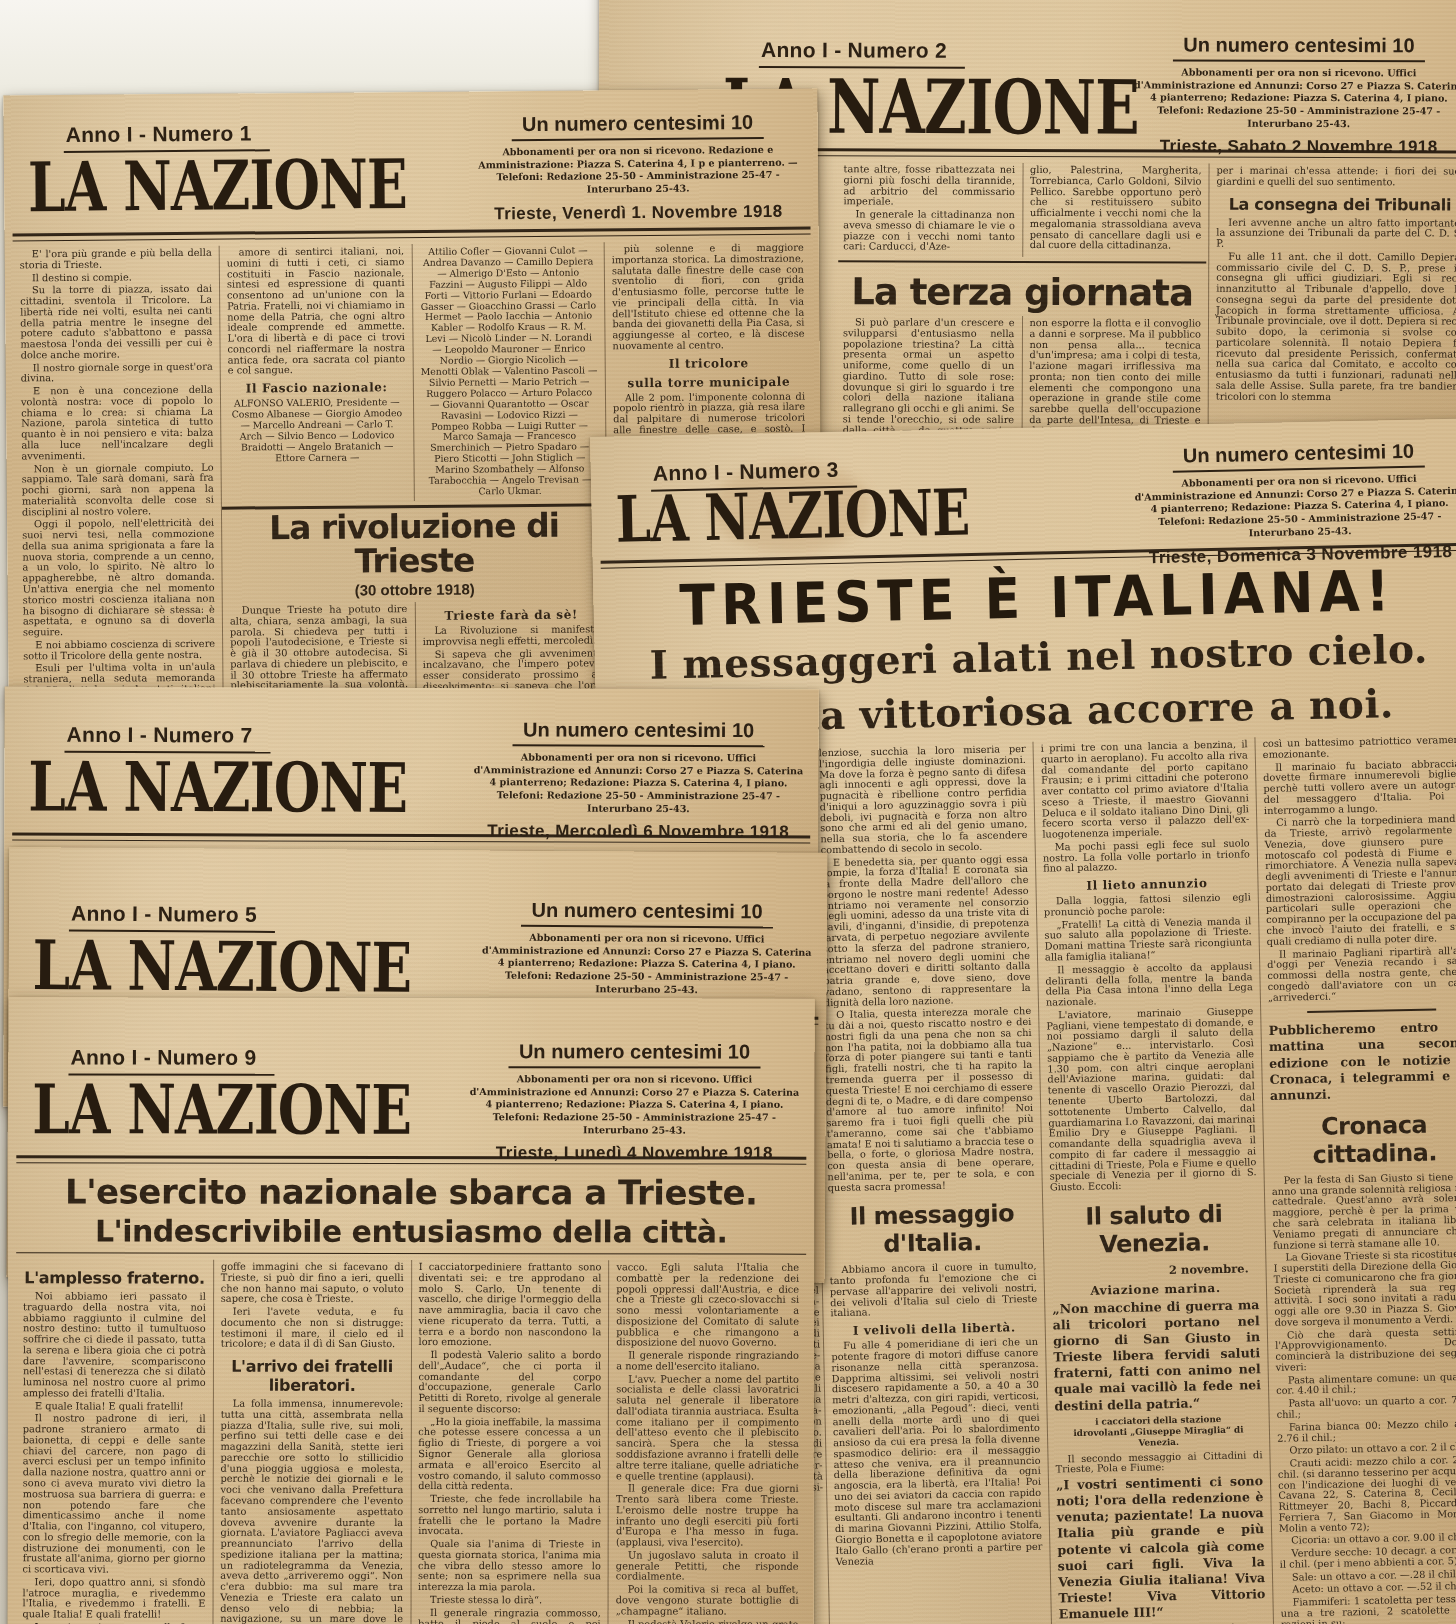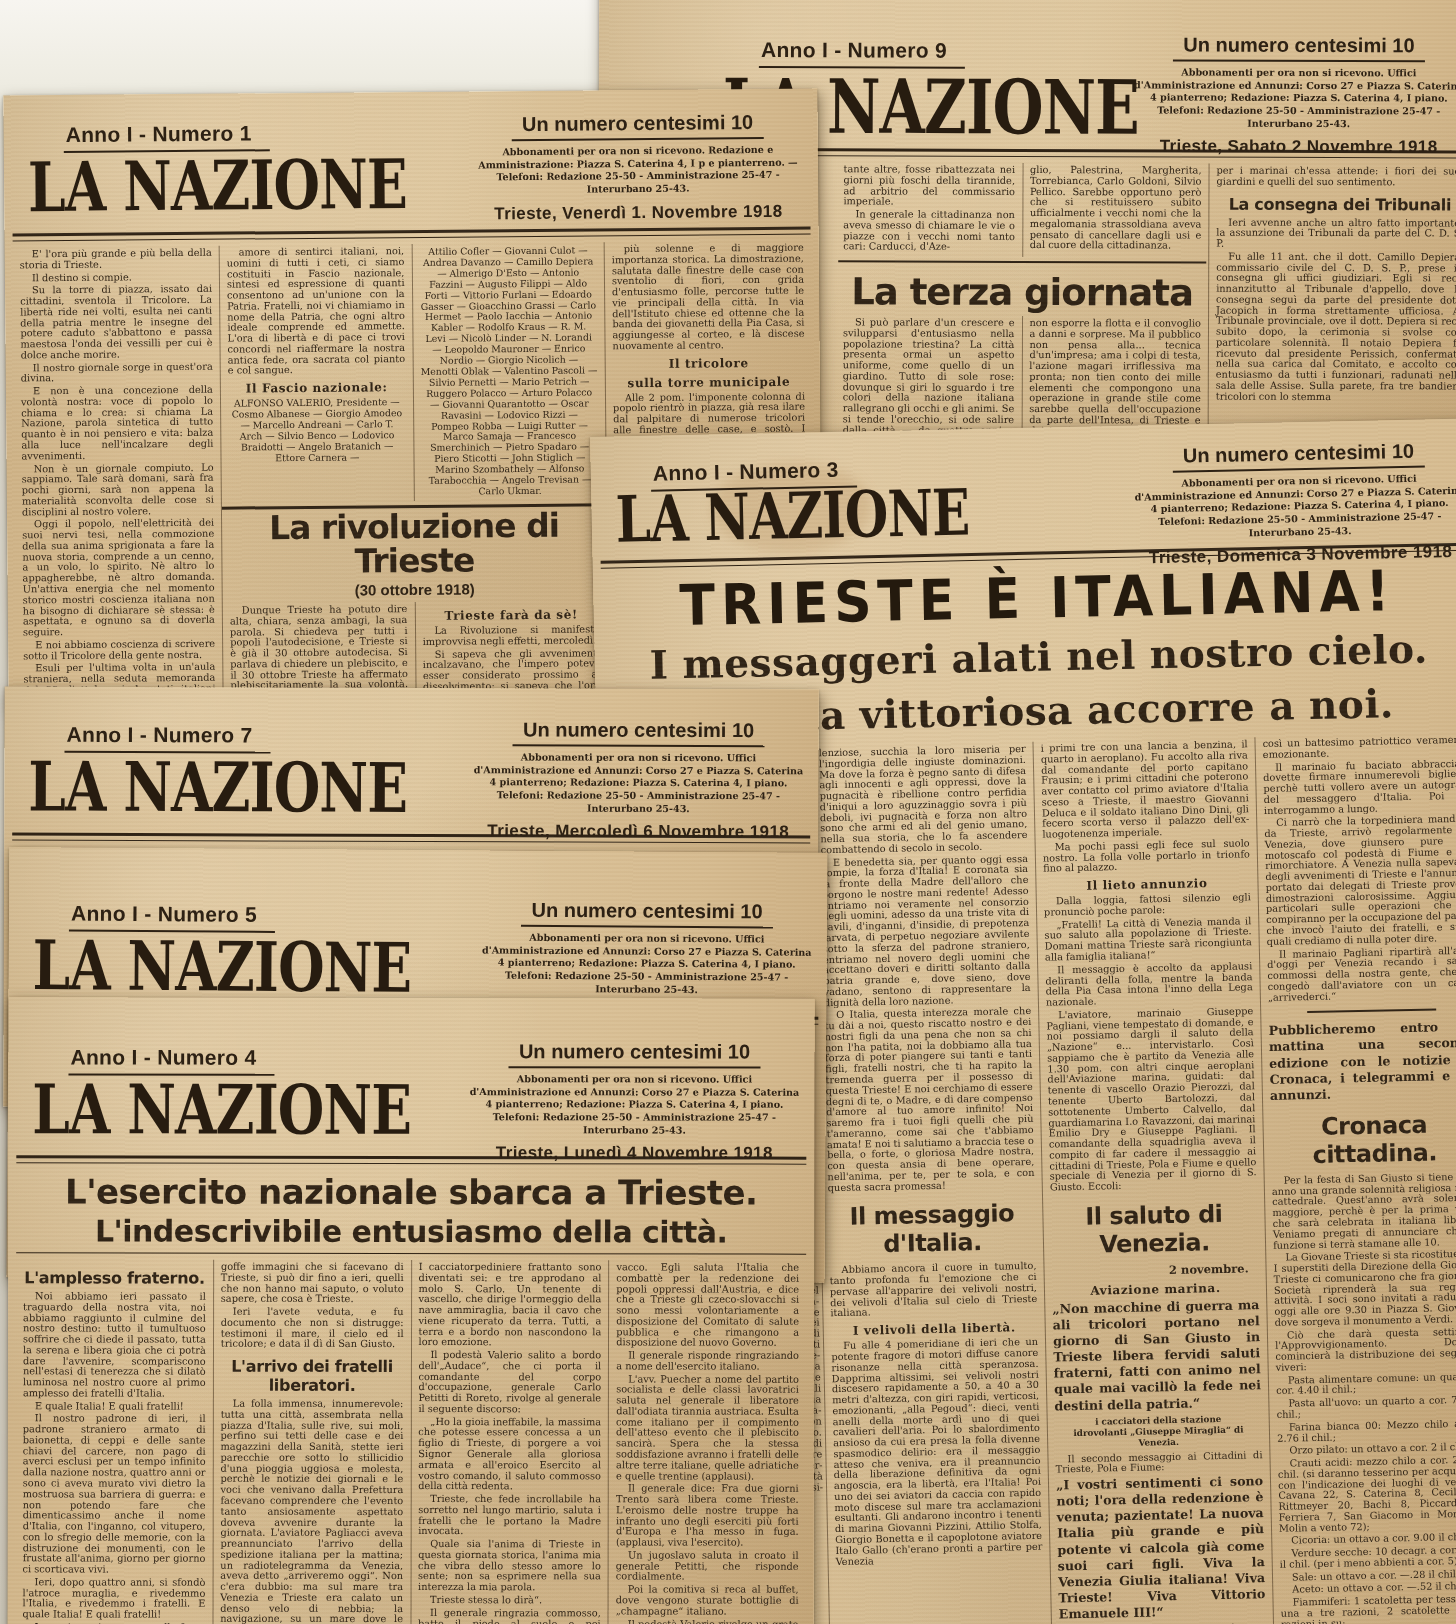--- a/index.html
+++ b/index.html
@@ -99,21 +99,21 @@
   .h-esercito{font:bold 34px "DejaVu Sans",sans-serif;text-align:center;letter-spacing:-.5px;margin:8px 6px 0;}
   .h-esercito2{font:bold 30px "DejaVu Sans",sans-serif;text-align:center;letter-spacing:-.5px;margin:2px 6px 4px;}
   .thinrule{border-top:1.5px solid #2d2114;margin:3px 8px;}
   .n4-body{height:380px;}
 </style>
 </head>
 <body>
 
 <div class="sheet s2">
   <div class="mast">
-    <div class="anno">Anno I - Numero 9</div>
+    <div class="anno">Anno I - Numero 2</div>
     <div class="nameplate">LA NAZIONE</div>
     <div class="infocol">
       <div class="price">Un numero centesimi 10</div>
       <div class="abbon">Abbonamenti per ora non si ricevono. Uffici d'Amministrazione ed Annunzi: Corso 27 e Piazza S. Caterina 4 pianterreno; Redazione: Piazza S. Caterina 4, I piano. Telefoni: Redazione 25-50 - Amministrazione 25-47 - Interurbano 25-43.</div>
       <div class="dateline">Trieste, Sabato 2 Novembre 1918</div>
     </div>
   </div>
   <div class="mrule"></div>
   <div class="body n2-body">
     <div class="n2-main">
@@ -361,21 +361,21 @@
       <div class="price">Un numero centesimi 10</div>
       <div class="abbon">Abbonamenti per ora non si ricevono. Uffici d'Amministrazione ed Annunzi: Corso 27 e Piazza S. Caterina 4 pianterreno; Redazione: Piazza S. Caterina 4, I piano. Telefoni: Redazione 25-50 - Amministrazione 25-47 - Interurbano 25-43.</div>
       <div class="dateline">Trieste, Martedì 5 Novembre 1918</div>
     </div>
   </div>
   <div class="mrule"></div>
 </div>
 
 <div class="sheet s4">
   <div class="mast">
-    <div class="anno">Anno I - Numero 4</div>
+    <div class="anno">Anno I - Numero 9</div>
     <div class="nameplate">LA NAZIONE</div>
     <div class="infocol">
       <div class="price">Un numero centesimi 10</div>
       <div class="abbon">Abbonamenti per ora non si ricevono. Uffici d'Amministrazione ed Annunzi: Corso 27 e Piazza S. Caterina 4 pianterreno; Redazione: Piazza S. Caterina 4, I piano. Telefoni: Redazione 25-50 - Amministrazione 25-47 - Interurbano 25-43.</div>
       <div class="dateline">Trieste, Lunedì 4 Novembre 1918</div>
     </div>
   </div>
   <div class="mrule"></div>
   <div class="h-esercito">L'esercito nazionale sbarca a Trieste.</div>
   <div class="h-esercito2">L'indescrivibile entusiasmo della città.</div>

